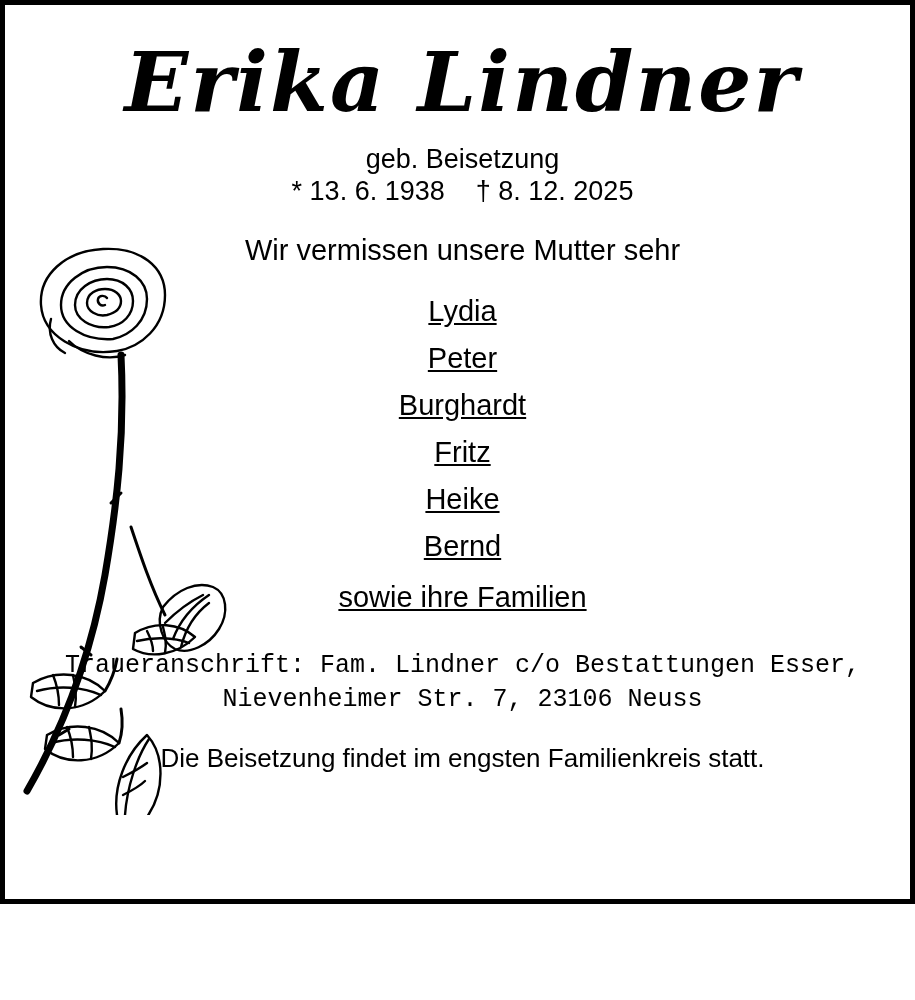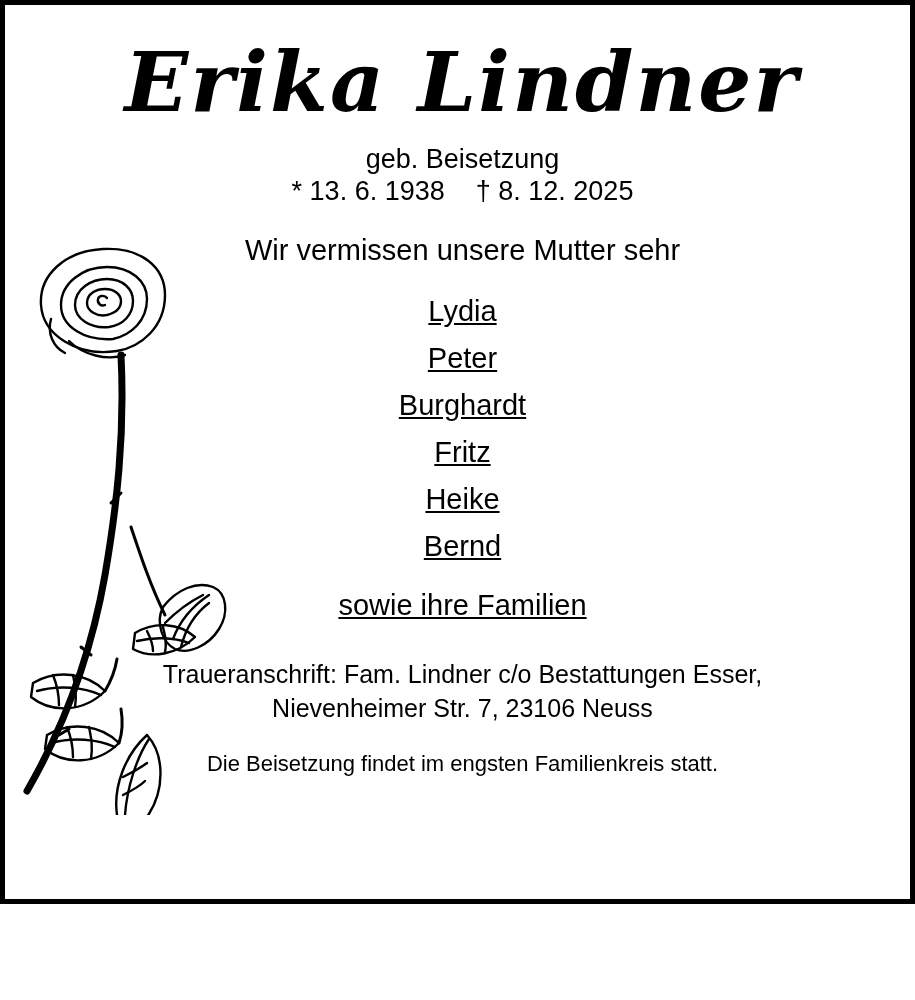--- a/index.html
+++ b/index.html
@@ -93,34 +93,35 @@
     flex-direction: column;
     align-items: center;
     gap: 4px;
     text-decoration: underline;
   }
   .survivor {
     font-size: 29px;
     line-height: 43px;
   }
   .survivor.families {
-    margin-top: 12px;
+    margin-top: 4px;
     text-align: right;
   }
 
   .address {
     margin-top: 30px;
     font-size: 25px;
     line-height: 34px;
     text-align: center;
+    font-family: Liberation Mono, monospace;
   }
 
   .footer-note {
     margin-top: 26px;
-    font-size: 22px;
+    font-size: 26px;
     line-height: 1.2;
     text-align: left;
   }
 </style>
 </head>
 <body>
 
 <div class="obituary">
 
   <div class="rose-art">

